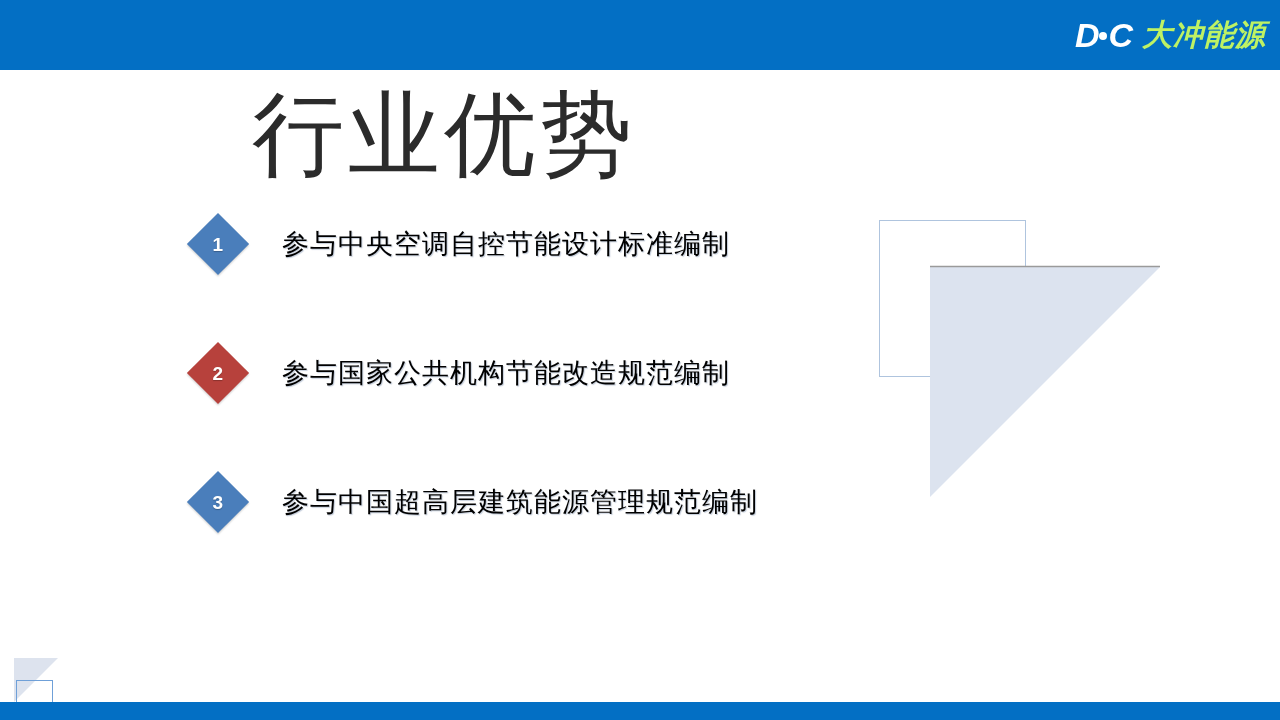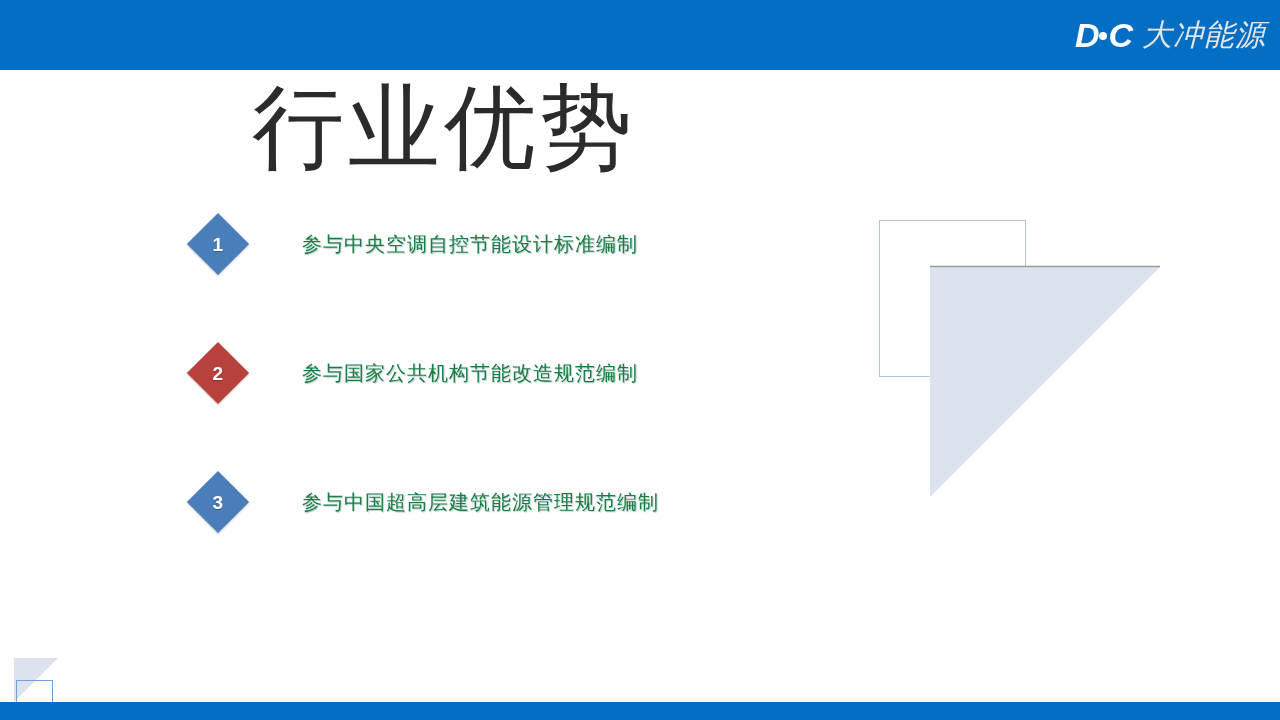--- a/index.html
+++ b/index.html
@@ -59,42 +59,42 @@
     width: 8px;
     height: 8px;
     border-radius: 50%;
     background: #ffffff;
     margin: 0 1px 0 1px;
     position: relative;
     top: 1px;
   }
   .logo-text {
     font-size: 30px;
-    font-weight: normal;
+    font-weight: bold;
     font-style: italic;
     letter-spacing: 1px;
     line-height: 1;
-    color: #e5e5e5;
+    color: #bef264;
   }
 
   
   .footer-bar {
     position: absolute;
     left: 0;
     top: 702px;
     width: 1280px;
     height: 18px;
     background: #036FC4;
   }
 
   
   .slide-title {
     position: absolute;
     left: 252px;
-    top: 78px;
+    top: 85px;
     font-size: 92px;
     line-height: 1.08;
     color: #2B2B2B;
     letter-spacing: 4px;
     font-weight: normal;
     white-space: nowrap;
   }
 
   
   .bullet-list {
@@ -125,23 +125,23 @@
   .badge.red   { background: #B7413C; }
   .badge-num {
     transform: rotate(-45deg);
     color: #ffffff;
     font-size: 19px;
     font-weight: bold;
     line-height: 1;
     text-shadow: 0 1px 1px rgba(0,0,0,0.25);
   }
   .bullet-text {
-    margin-left: 62px;
-    font-size: 20px;
-    color: #15803d;
+    margin-left: 42px;
+    font-size: 27px;
+    color: #000000;
     letter-spacing: 1px;
     white-space: nowrap;
     text-shadow: 1px 1px 1px rgba(120,140,170,0.45);
     font-weight: normal;
   }
 
   
   .deco-right {
     position: absolute;
     left: 860px;

